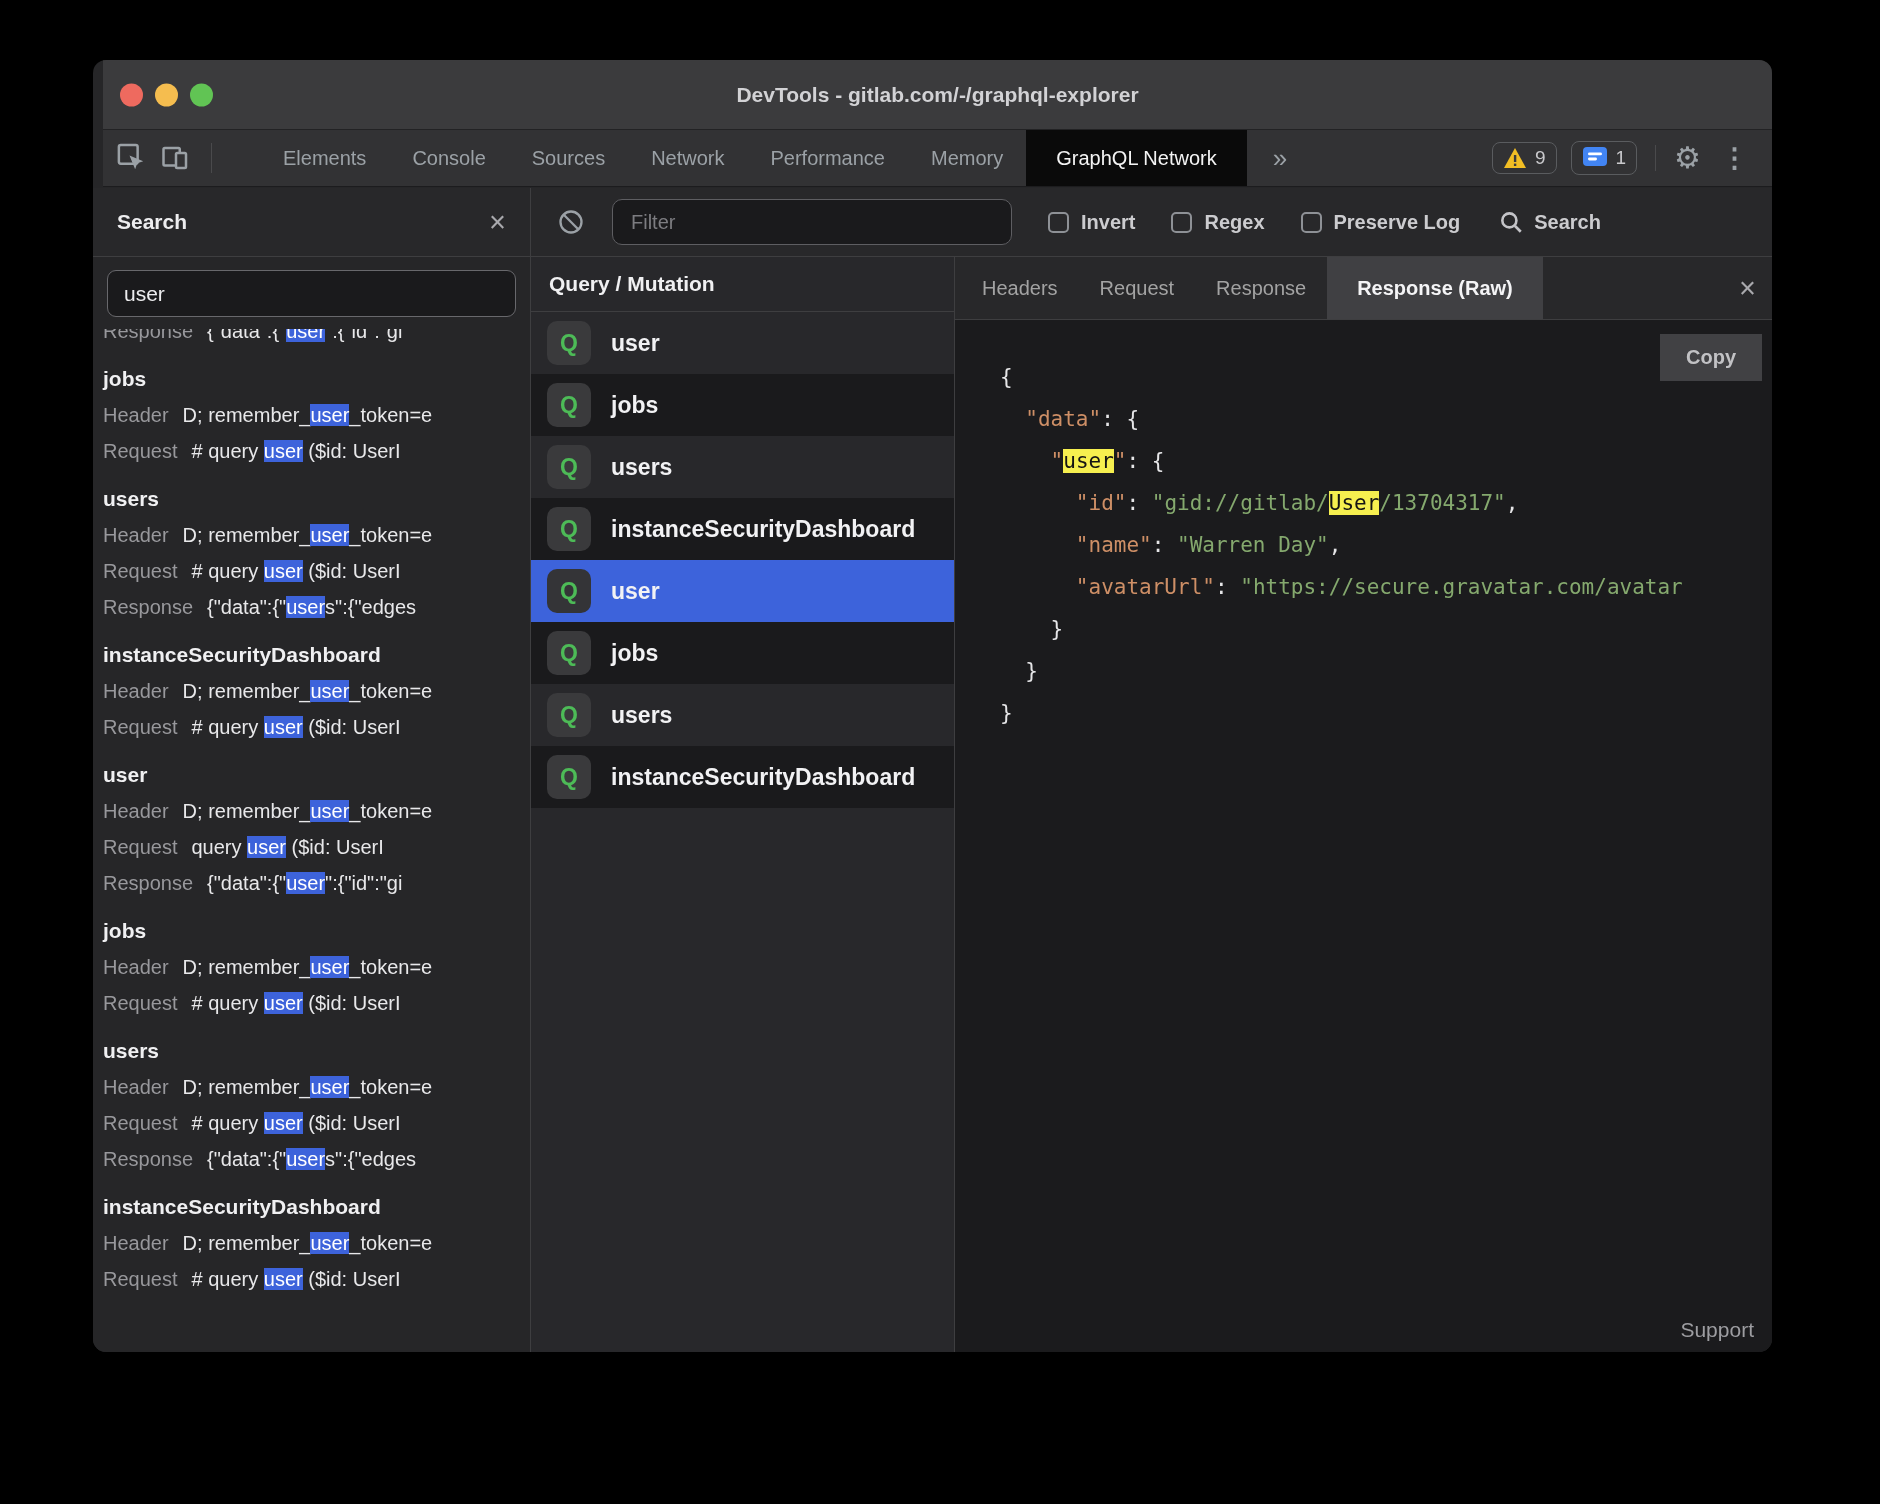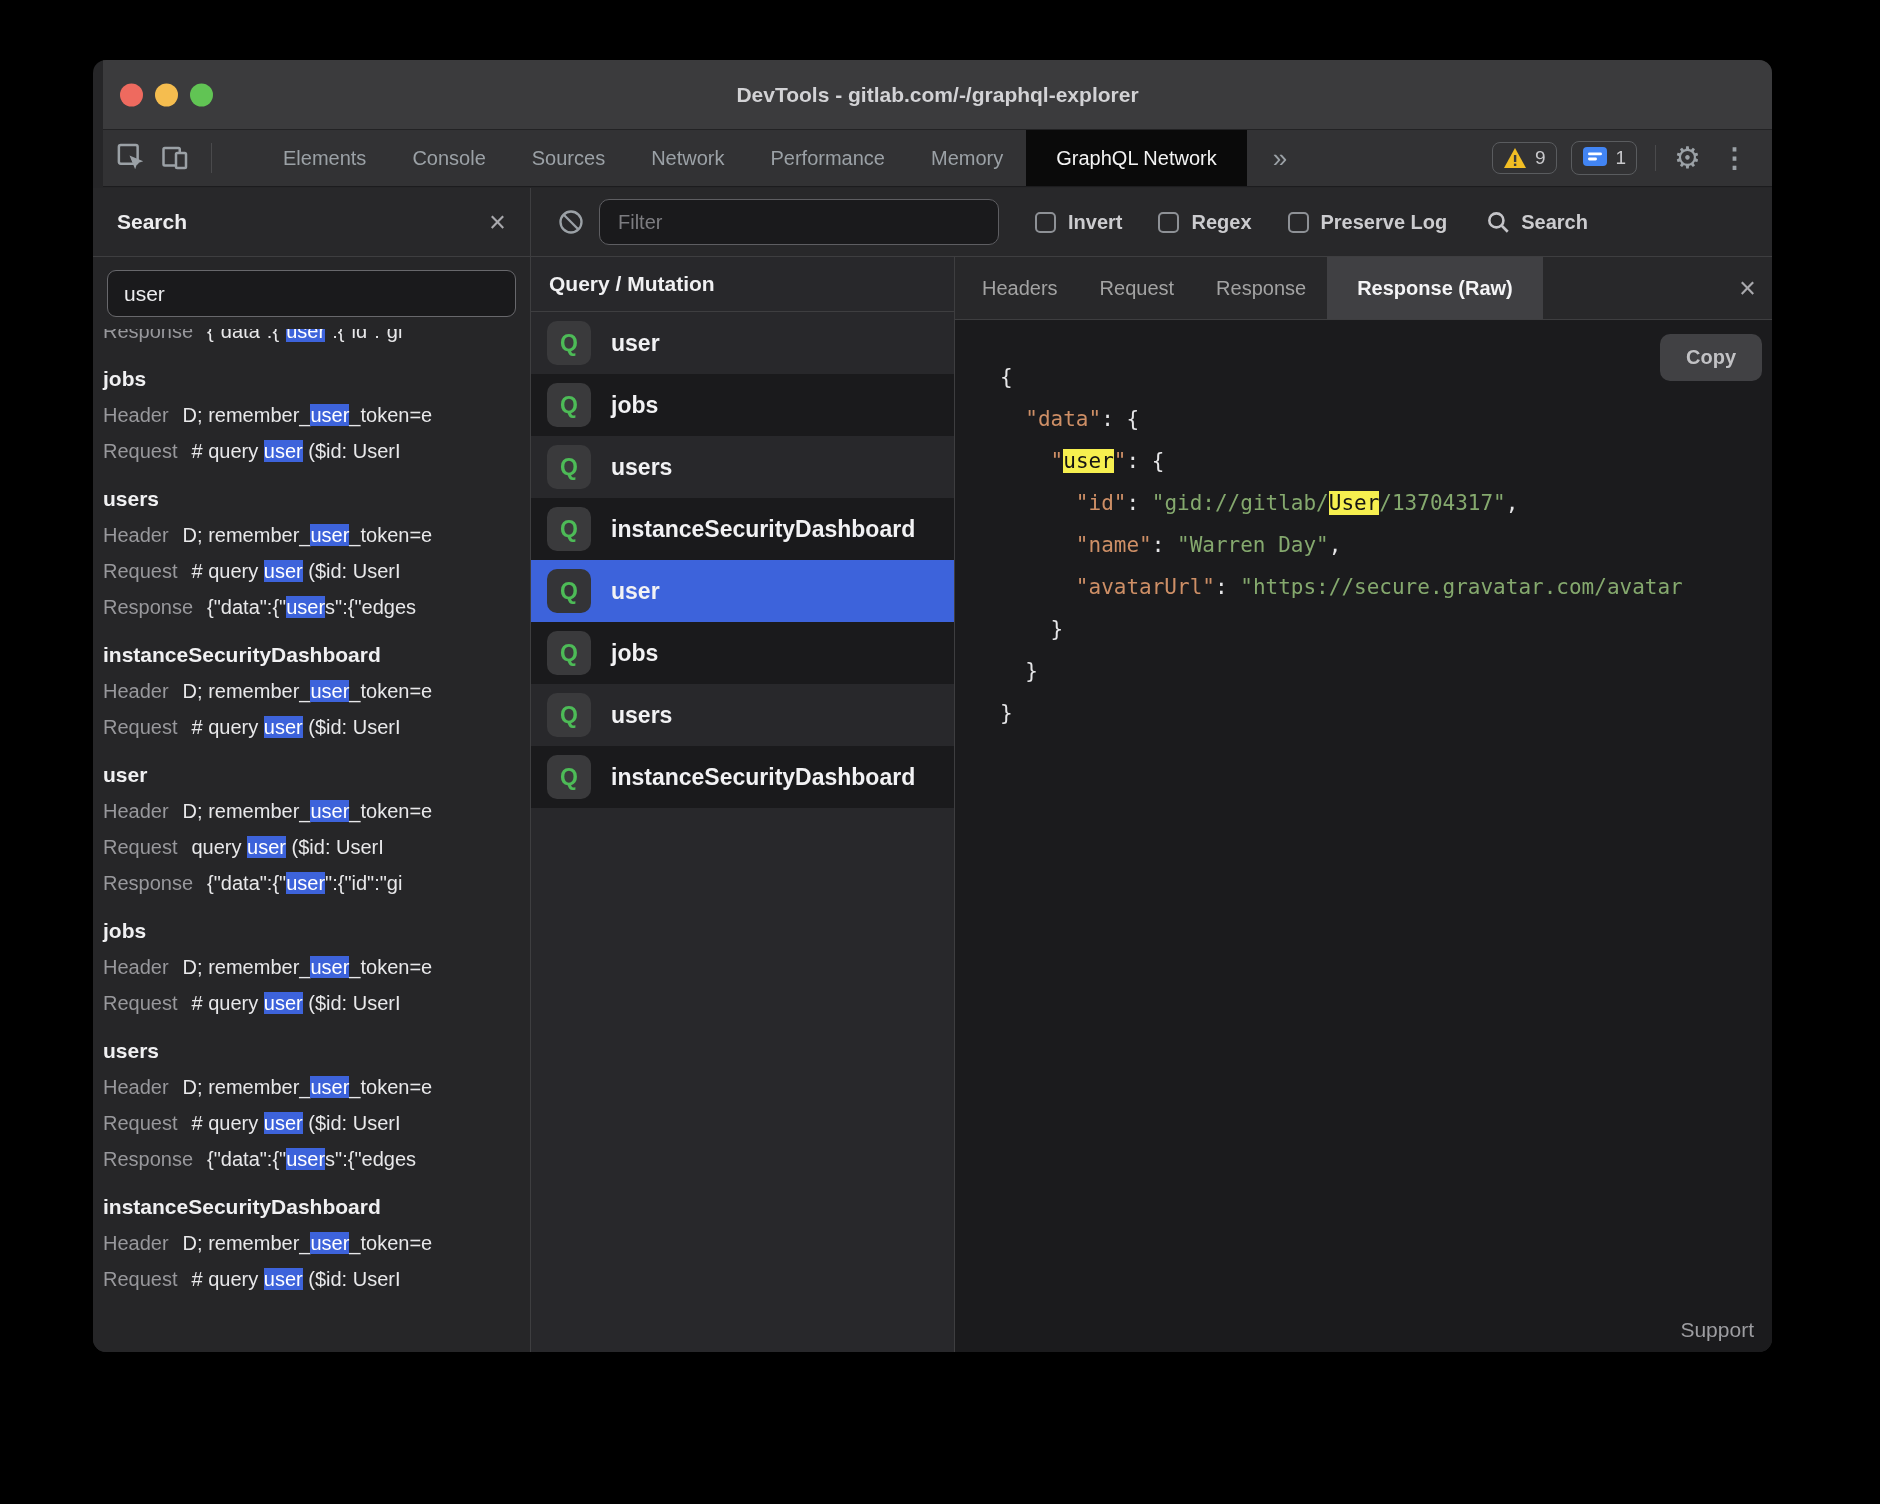--- a/index.html
+++ b/index.html
@@ -52,21 +52,21 @@
   .sr-label { color:#98989C; margin-right:14px; }
   .sr-text { color:#E8E8EA; }
   .hl-blue { background:#3D63DB; color:#FFFFFF; }
 
   
   .right-region { flex:1; display:flex; flex-direction:column; min-width:0; }
   .filterbar { height:69px; min-height:69px; border-bottom:1px solid #3E3E40; background:#28282A;
                display:flex; align-items:center; padding-left:26px; }
   .block-wrap { display:flex; align-items:center; margin-right:14px; }
   .filter-input { width:400px; height:46px; background:#1A1A1C; border:1.5px solid #5E5E62; border-radius:10px;
-                  color:#fef9c3; font-size:20px; padding:0 18px; outline:none; font-family:"Liberation Sans",sans-serif; }
+                  color:#fef9c3; font-size:20px; padding:0 18px; outline:none; font-family:"Liberation Sans",sans-serif;margin-left:13px; }
   .filter-input::placeholder { color:#7C7C80; }
   .fb-check { display:flex; align-items:center; gap:12px; margin-left:36px; }
   .cb { width:21px; height:21px; border:2px solid #8E9196; border-radius:5px; }
   .fb-label { font-size:20px; font-weight:600; color:#CCCCCF; white-space:nowrap; }
   .fb-search { display:flex; align-items:center; gap:10px; margin-left:38px; }
 
   .lower { flex:1; display:flex; min-height:0; }
 
   
   .mid-panel { width:424px; min-width:424px; border-right:1px solid #3E3E40; background:#28282B;
@@ -86,21 +86,21 @@
   .detail-tabs { height:63px; min-height:63px; border-bottom:1px solid #3E3E40; background:#28282A;
                  display:flex; align-items:stretch; padding-left:6px; position:relative; }
   .d-tab { padding:0 21px; display:flex; align-items:center; font-size:20px; font-weight:400; color:#a3a3a3; white-space:nowrap; }
   .d-tab.selected { background:#404043; color:#F4F4F6; font-weight:bold; padding:0 30px; }
   .d-close { position:absolute; right:16px; top:0; bottom:0; display:flex; align-items:center; }
   .json-area { flex:1; background:#1B1B1D; position:relative; overflow:hidden; padding:36px 0 0 45px; }
   .json-line { font-family:"DejaVu Sans Mono",monospace; font-size:21px; line-height:42px; white-space:pre; }
   .jp { color:#E6E6E8; } .jk { color:#CE8F66; } .jv { color:#85A96E; }
   .jh { background:#F6EF4F; color:#141414; }
   .copy-btn { position:absolute; top:14px; right:10px; background:#414144; color:#C2C2C5; font-size:20px;
-              font-weight:600; border-radius:10px; padding:12px 26px; border:none; font-family:"Liberation Sans",sans-serif; }
+              font-weight:600; border-radius:0; padding:12px 26px; border:none; font-family:"Liberation Sans",sans-serif; }
   .support { position:absolute; right:18px; bottom:10px; font-size:21px; font-weight:normal; color:#9D9DA1; }
 </style>
 </head>
 <body>
 
 <div class="window">
 
   <div class="titlebar">
     <div class="lights">
       <span class="light red"></span>

